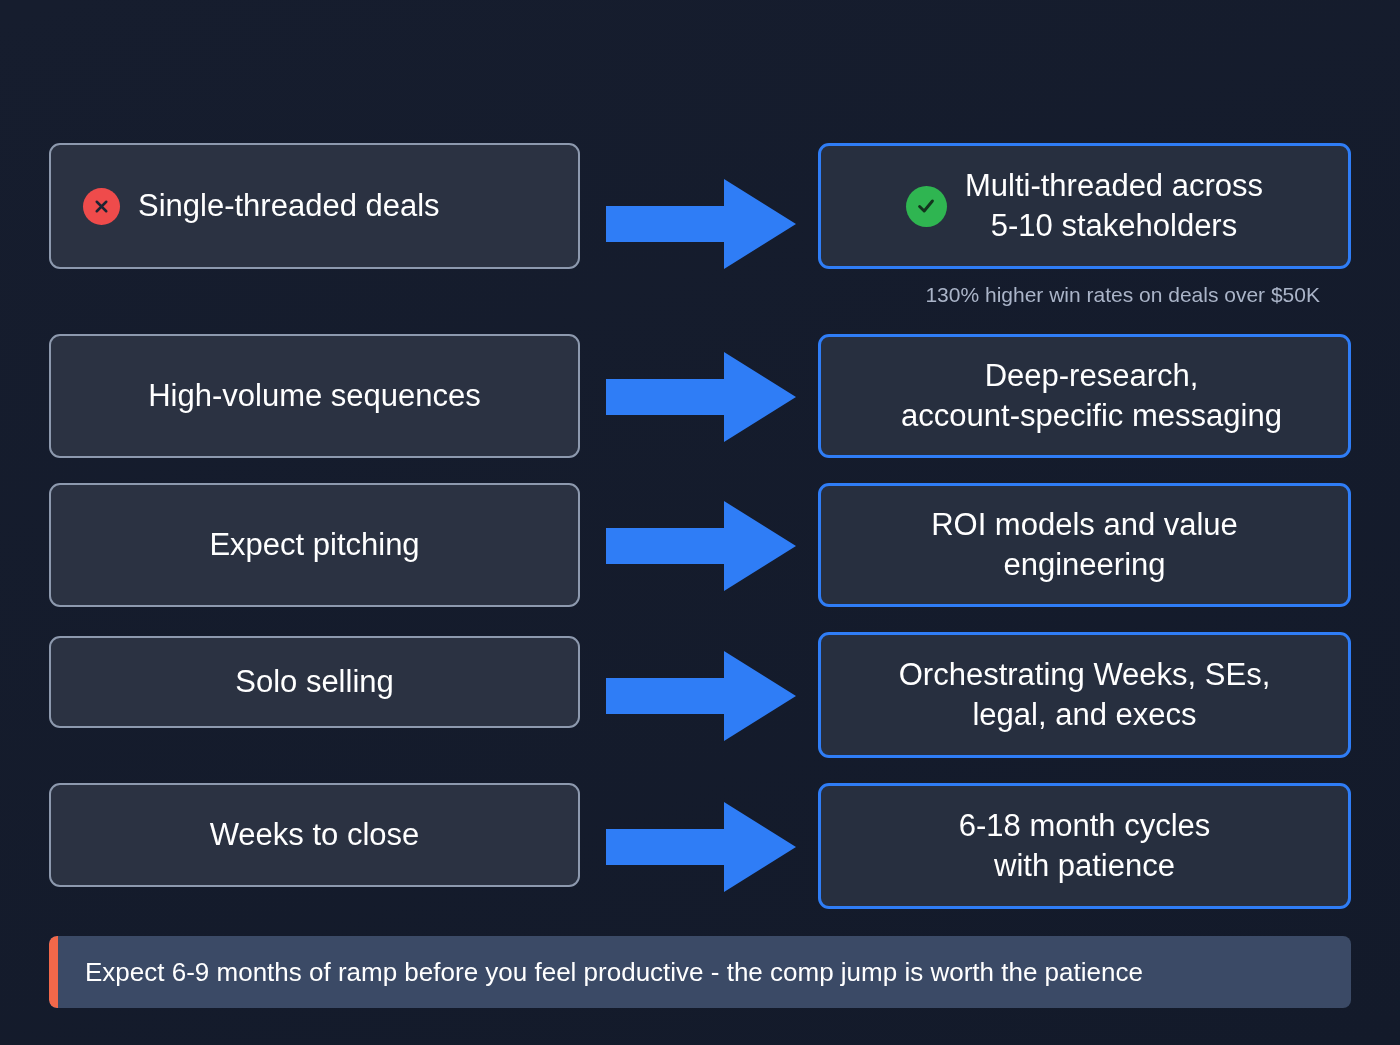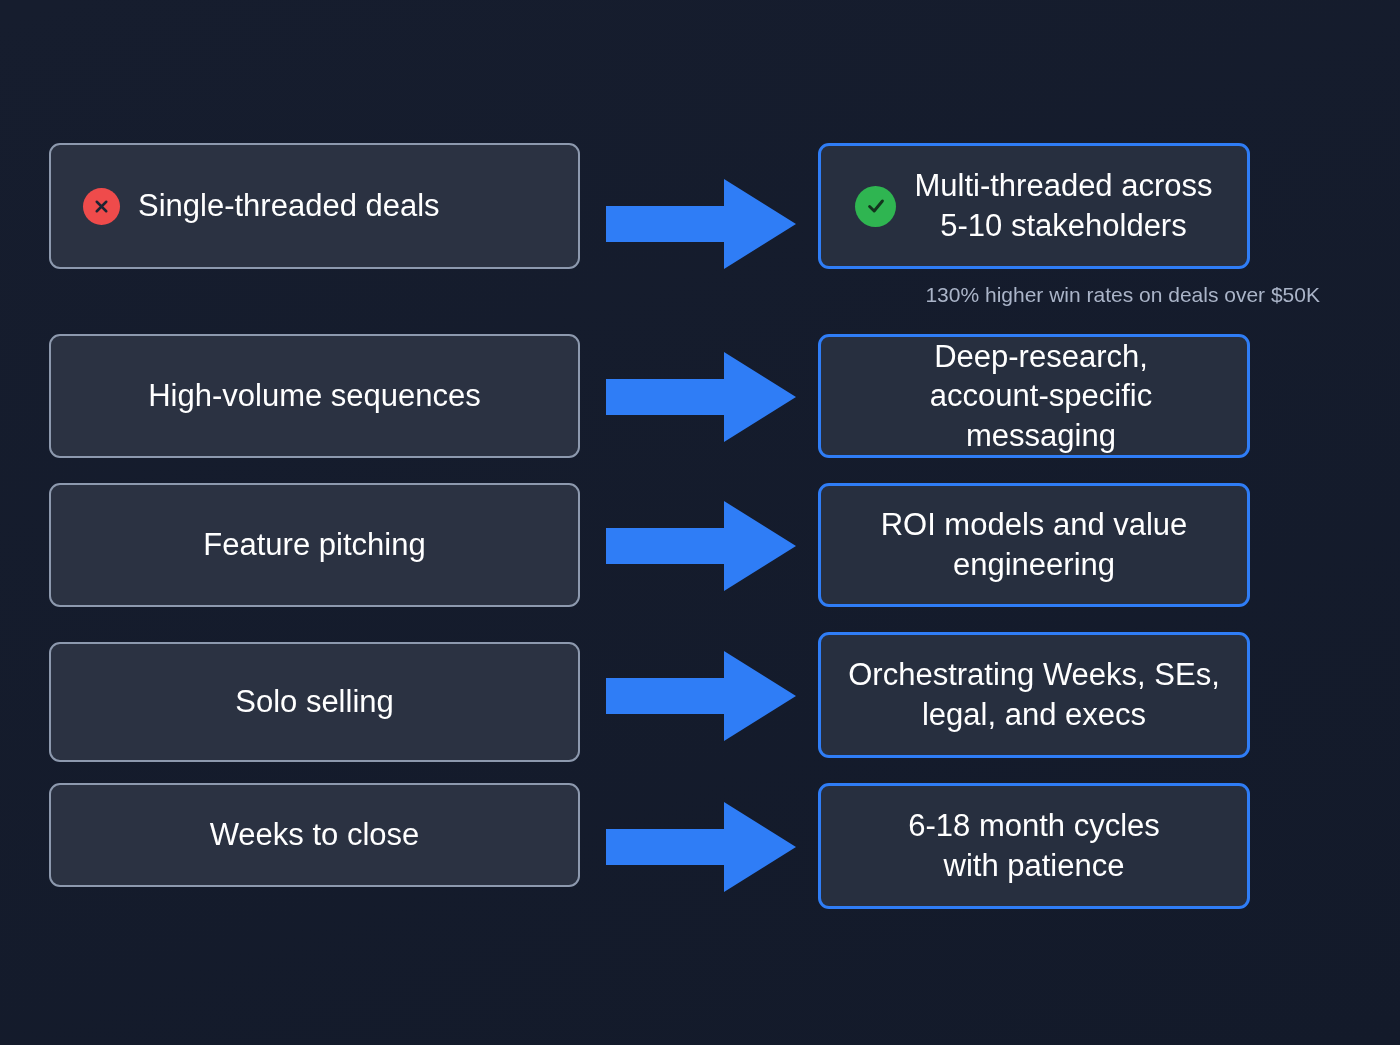--- a/index.html
+++ b/index.html
@@ -53,21 +53,21 @@
 
   .card.left {
     left: 49px;
     width: 531px;
     background: #2b3242;
     border: 2px solid #8d99ae;
   }
 
   .card.right {
     left: 818px;
-    width: 432px;
+    width: 533px;
     background: #272f3f;
     border: 3px solid #2f7df6;
   }
 
   .card .label {
     white-space: pre-line;
   }
 
   
   .card.with-icon {
@@ -188,35 +188,35 @@
         </svg>
     </div>
     <div class="card right" style="top:0;height:124px;padding-left:32px;">
       <span class="label">Deep-research,
 account-specific messaging</span>
     </div>
   </div>
 
   <div class="row" style="top:483px;">
     <div class="card left" style="top:0;height:124px;">
-      <span class="label">Feature pitching</span>
+      <span class="label">Expect pitching</span>
     </div>
     <div class="arrow" style="top:18px;">
       <svg width="190" height="90" viewBox="0 0 190 90">
           <path d="M0 27 L118 27 L118 0 L190 45 L118 90 L118 63 L0 63 Z" fill="#2f7df6"></path>
         </svg>
     </div>
     <div class="card right" style="top:0;height:124px;">
       <span class="label">ROI models and value
 engineering</span>
     </div>
   </div>
 
   <div class="row" style="top:632px;">
-    <div class="card left" style="top:10px;height:120px;">
+    <div class="card left" style="top:4px;height:92px;">
       <span class="label">Solo selling</span>
     </div>
     <div class="arrow" style="top:19px;">
       <svg width="190" height="90" viewBox="0 0 190 90">
           <path d="M0 27 L118 27 L118 0 L190 45 L118 90 L118 63 L0 63 Z" fill="#2f7df6"></path>
         </svg>
     </div>
     <div class="card right" style="top:0;height:126px;">
       <span class="label">Orchestrating Weeks, SEs,
 legal, and execs</span>
@@ -231,14 +231,18 @@
       <svg width="190" height="90" viewBox="0 0 190 90">
           <path d="M0 27 L118 27 L118 0 L190 45 L118 90 L118 63 L0 63 Z" fill="#2f7df6"></path>
         </svg>
     </div>
     <div class="card right" style="top:0;height:126px;">
       <span class="label">6-18 month cycles
 with patience</span>
     </div>
   </div>
 
+  <div class="footer">
+    <div class="footer-accent"></div>
+    <div class="footer-text">Expect 6-9 months of ramp before you feel productive - the comp jump is worth the patience</div>
+  </div>
 
 </div>
 
 </body></html>

